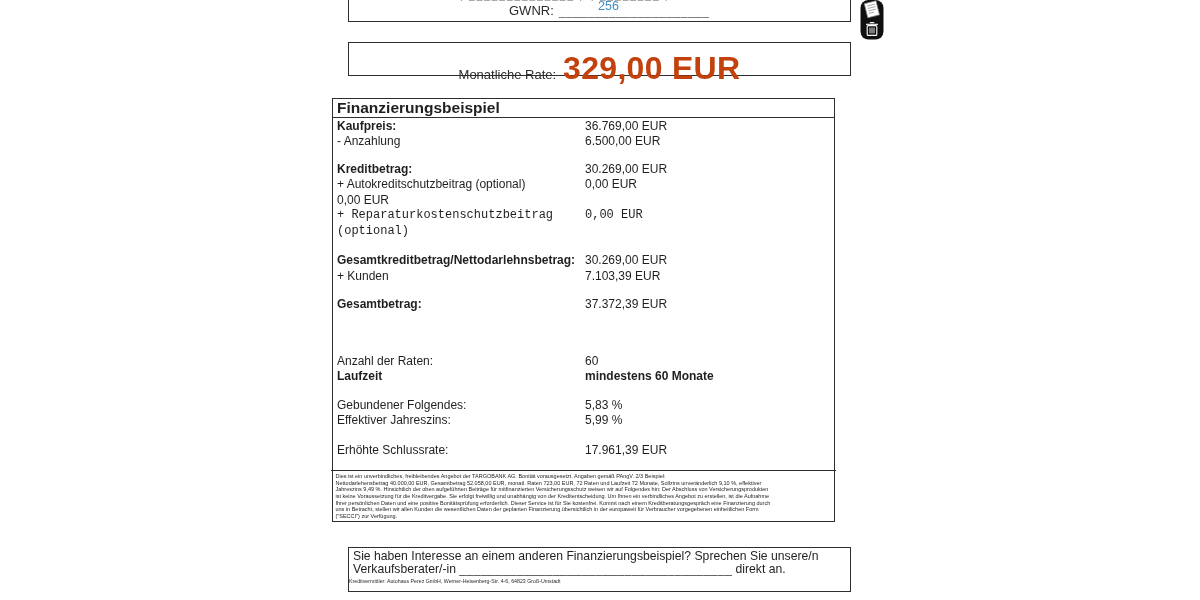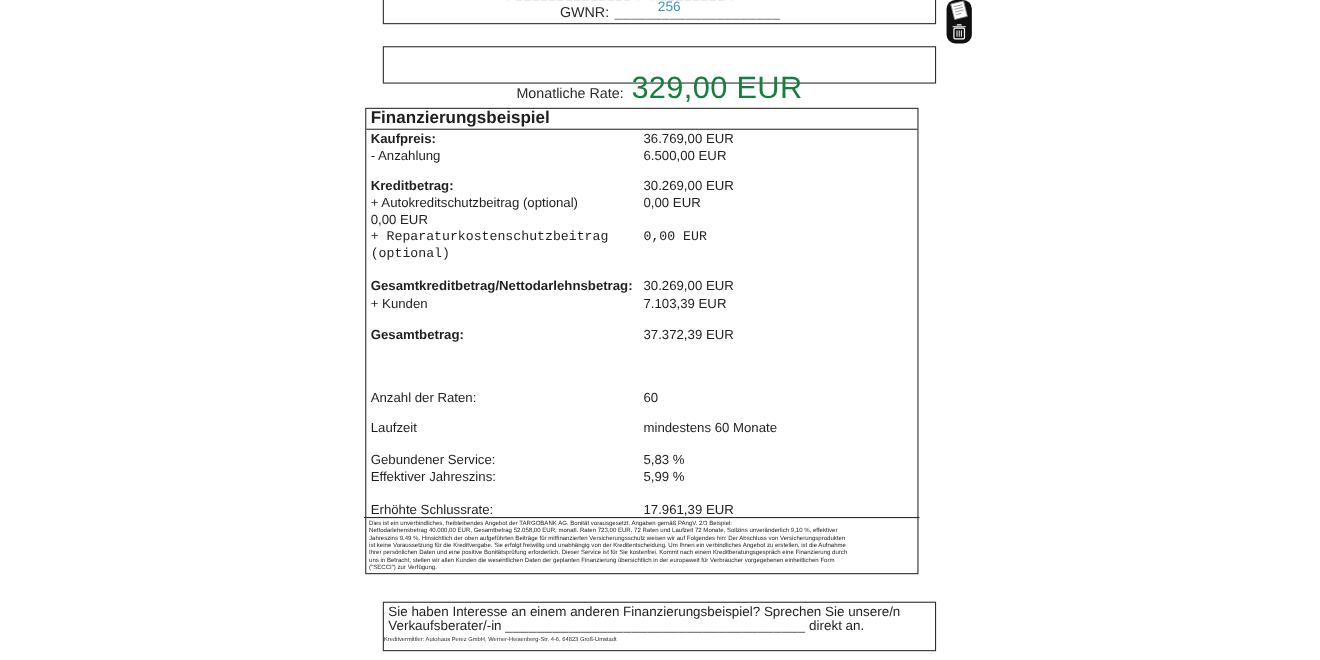--- a/index.html
+++ b/index.html
@@ -36,24 +36,24 @@
     font-size: 12.5px; line-height: 13px; color: #4090c5;
   }
 
   
   #cursor-icon { position: absolute; left: 860px; top: 0px; width: 24px; height: 40px; }
 
   
   #rate-box {
     left: 348px; top: 42px; width: 503px; height: 34px;
     display: flex; justify-content: center; align-items: baseline; gap: 7px;
-    padding-top: 21px;
+    padding-top: 7px;
   }
   #rate-label { font-size: 13px; color: #2a2a2a; }
-  #rate-value { font-size: 28px; font-weight: normal; letter-spacing: 0.3px; color: #15803d; }
+  #rate-value { font-size: 32px; font-weight: bold; letter-spacing: 0.3px; color: #c2410c; }
 
   
   #main-box { left: 332px; top: 98px; width: 503px; height: 424px; }
   #fin-header {
     height: 19px; padding: 0 0 0 4px;
     font-size: 15.5px; line-height: 18px; font-weight: bold;
     border-bottom: 1.6px solid #2e2e2e;
   }
   .frow {
     display: grid; grid-template-columns: 248px 1fr;
@@ -172,26 +172,26 @@
     <span class="val">7.103,39 EUR</span>
   </div>
         <div class="frow" style="margin-top: 13px;">
     <span class="lbl b">Gesamtbetrag:</span>
     <span class="val">37.372,39 EUR</span>
   </div>
         <div class="frow" style="margin-top: 41px;">
     <span class="lbl">Anzahl der Raten:</span>
     <span class="val">60</span>
   </div>
-        <div class="frow" style="margin-top: 13px;">
+        <div class="frow" style="margin-top: 0; font-weight: bold;">
     <span class="lbl">Laufzeit</span>
     <span class="val">mindestens 60 Monate</span>
   </div>
         <div class="frow" style="margin-top: 13px;">
-    <span class="lbl">Gebundener Service:</span>
+    <span class="lbl">Gebundener Folgendes:</span>
     <span class="val">5,83 %</span>
   </div>
         <div class="frow" style="">
     <span class="lbl">Effektiver Jahreszins:</span>
     <span class="val">5,99 %</span>
   </div>
         <div class="frow" style="margin-top: 14.5px;">
     <span class="lbl">Erhöhte Schlussrate:</span>
     <span class="val">17.961,39 EUR</span>
   </div>

